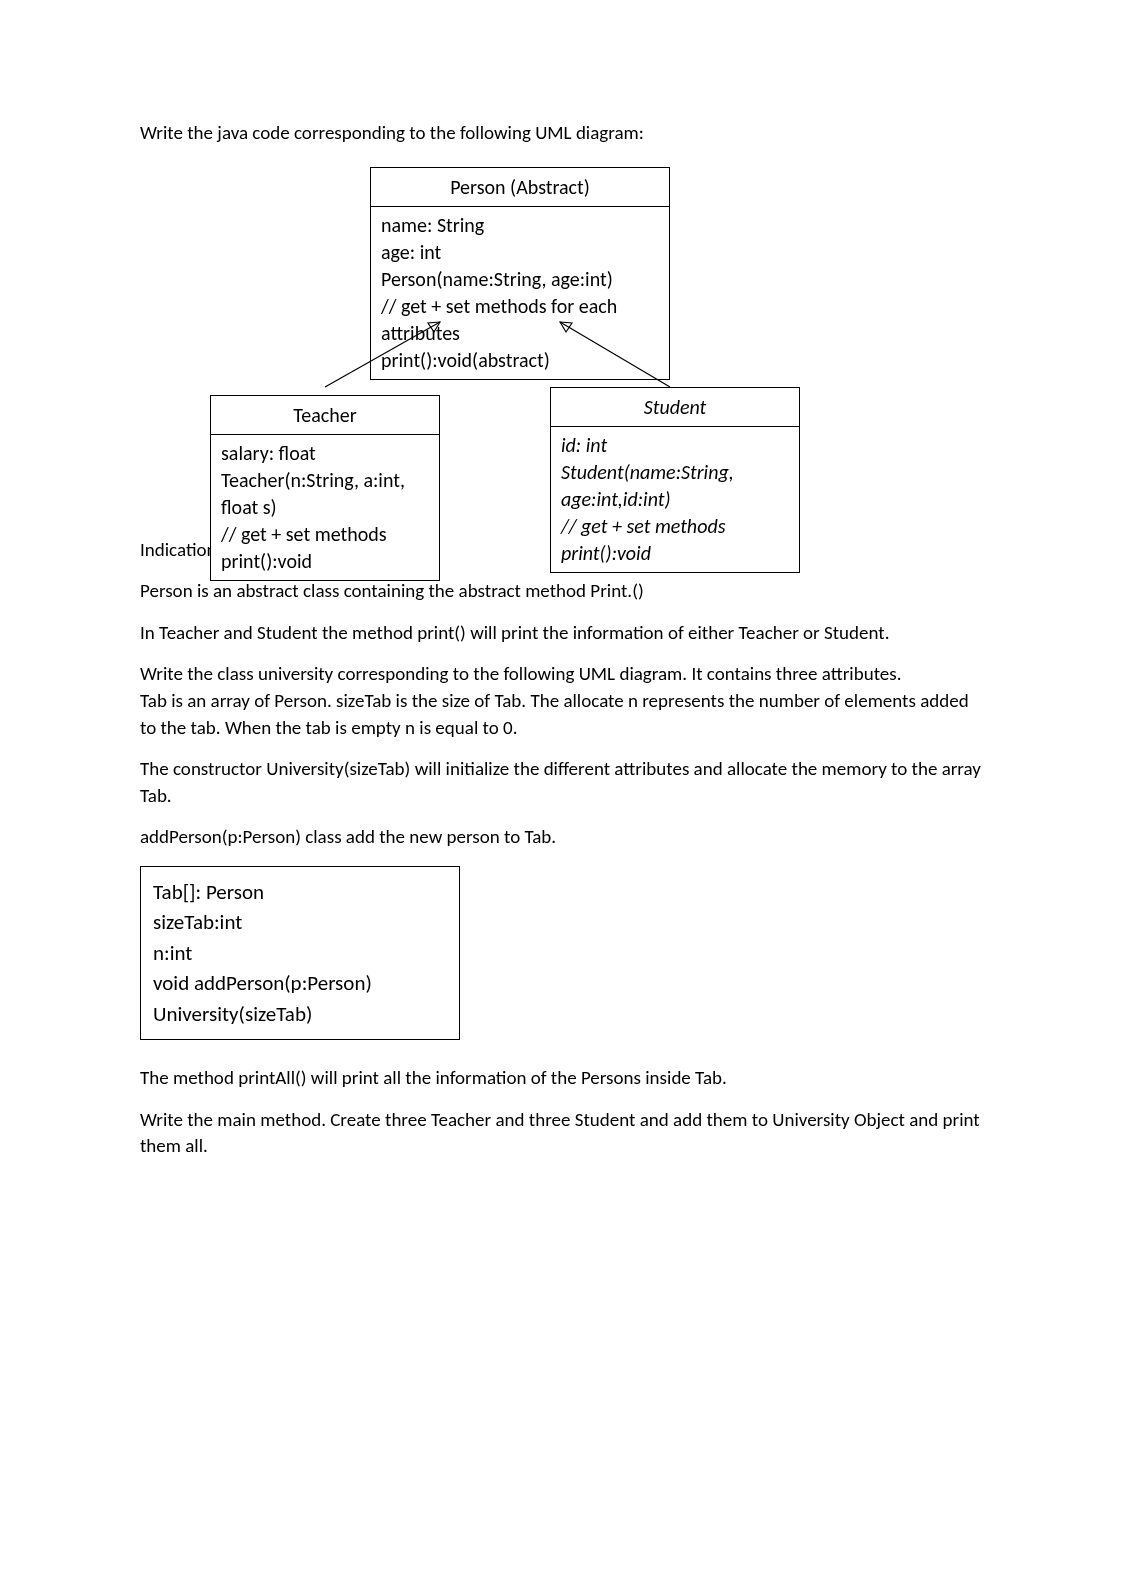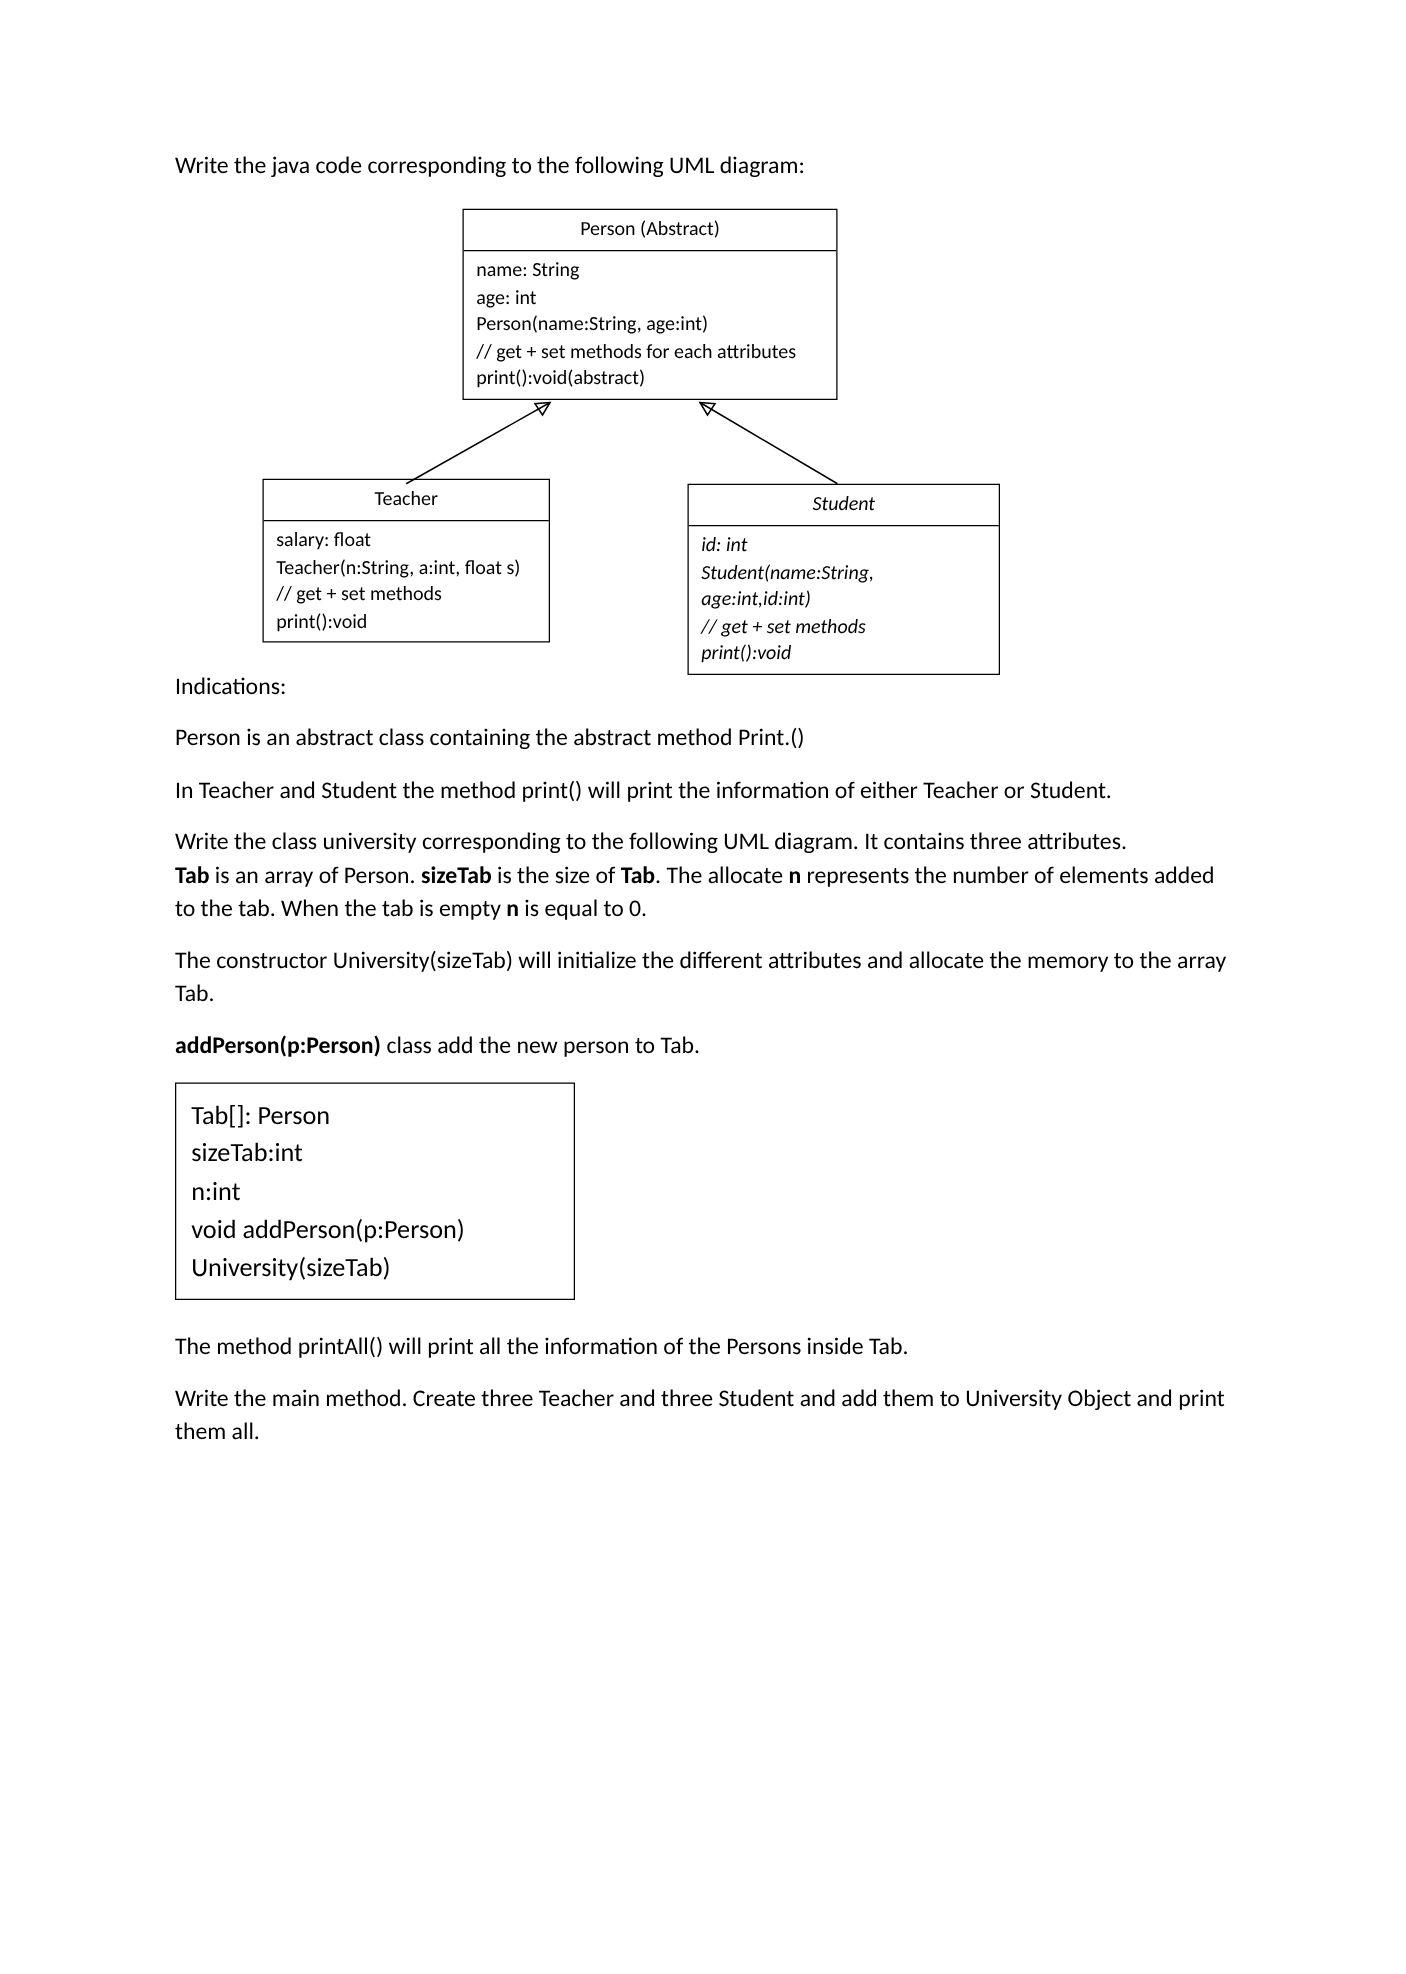--- a/index.html
+++ b/index.html
@@ -22,39 +22,39 @@
     }
     .uml-container {
       position: relative;
       height: 340px;
       margin-bottom: 30px;
     }
     .uml-box {
       position: absolute;
       border: 1.5px solid #000;
       background: #fff;
-      font-size: 16px;
+      font-size: 20px;
     }
     .uml-header {
       border-bottom: 1.5px solid #000;
       text-align: center;
       padding: 5px 10px;
     }
     .uml-body {
       padding: 5px 10px;
       line-height: 1.35;
     }
     .person-box {
       left: 230px;
       top: 0;
       width: 300px;
     }
     .teacher-box {
       left: 70px;
-      top: 216px;
+      top: 228px;
       width: 230px;
     }
     .student-box {
       left: 410px;
       top: 220px;
       width: 250px;
       font-style: italic;
     }
     svg.arrows {
       position: absolute;
@@ -81,21 +81,21 @@
       border-bottom: 1.5px solid #000;
       text-align: center;
       padding: 8px;
       font-size: 22px;
     }
     .university-body {
       padding: 10px 12px;
       line-height: 1.45;
     }
     b {
-      font-weight: bold;
+      font-weight: normal;
     }
   </style>
 </head>
 <body>
 
 <p class="intro">Write the java code corresponding to the following UML diagram:</p>
 
 <div class="uml-container">
   <div class="uml-box person-box">
     <div class="uml-header">Person (Abstract)</div>

